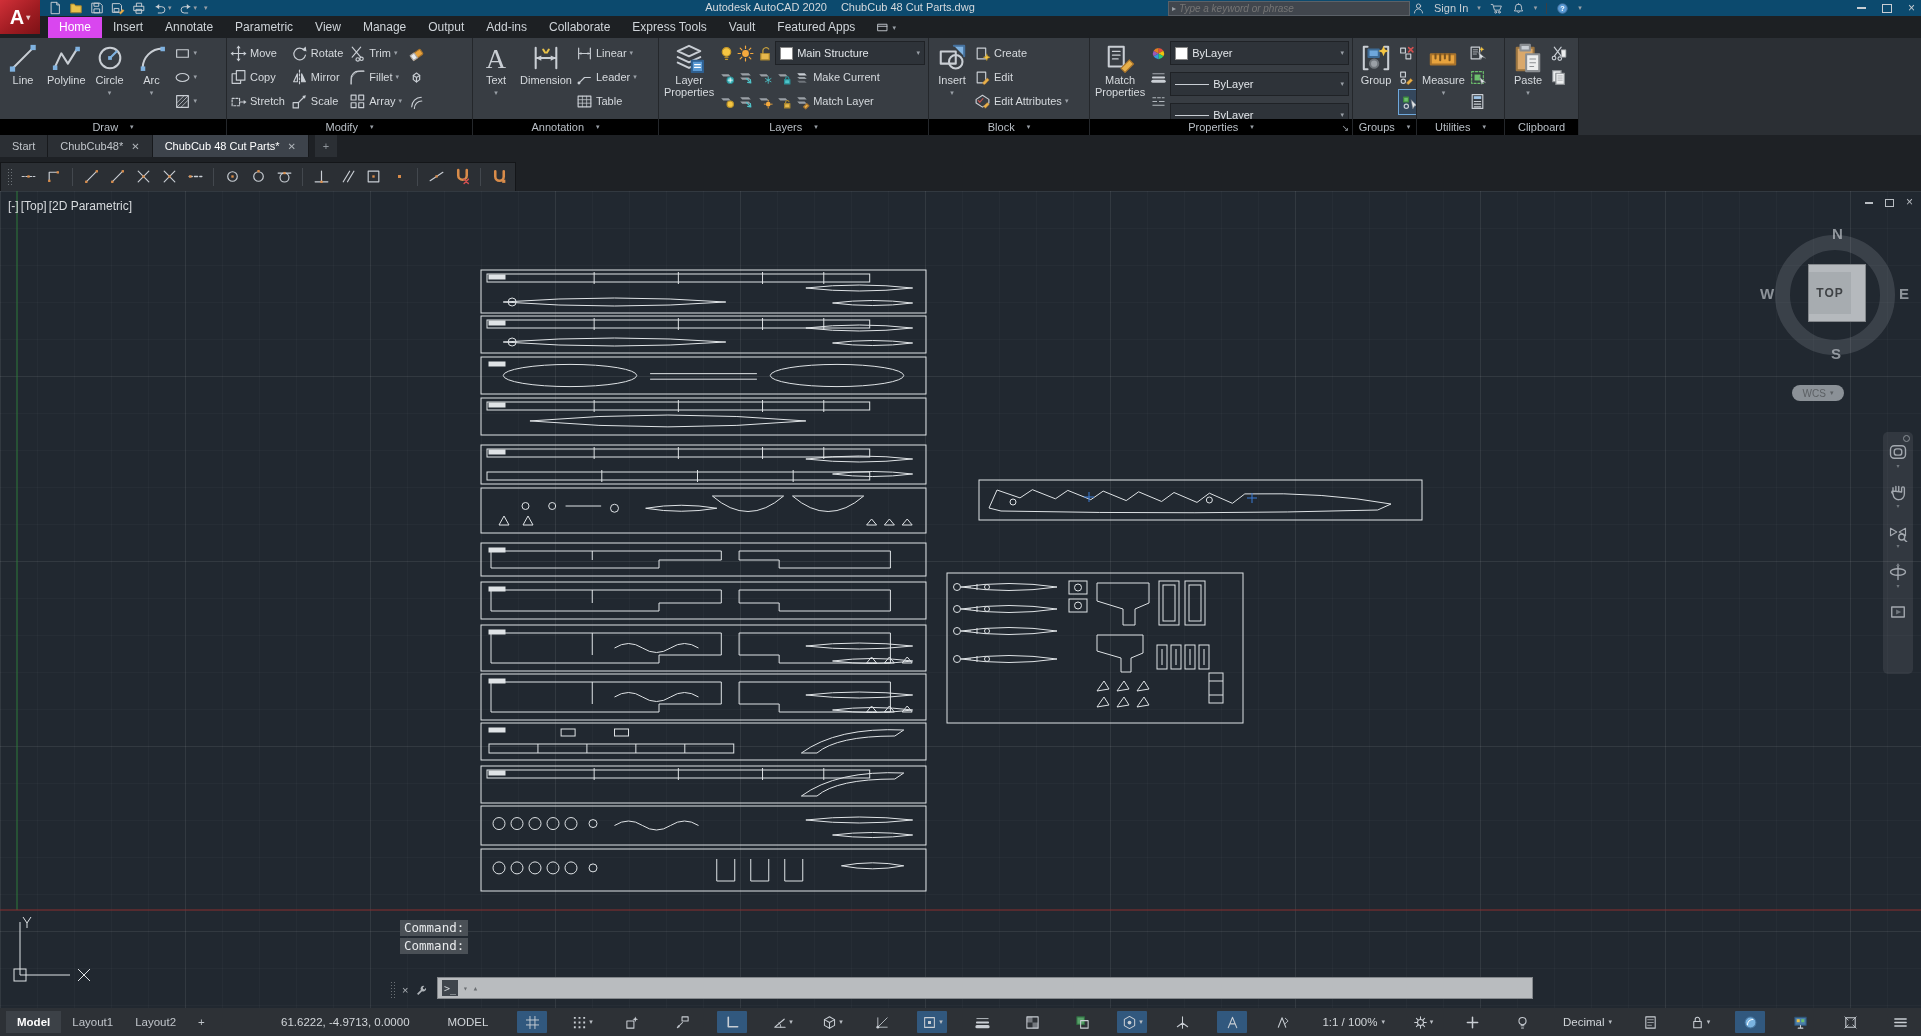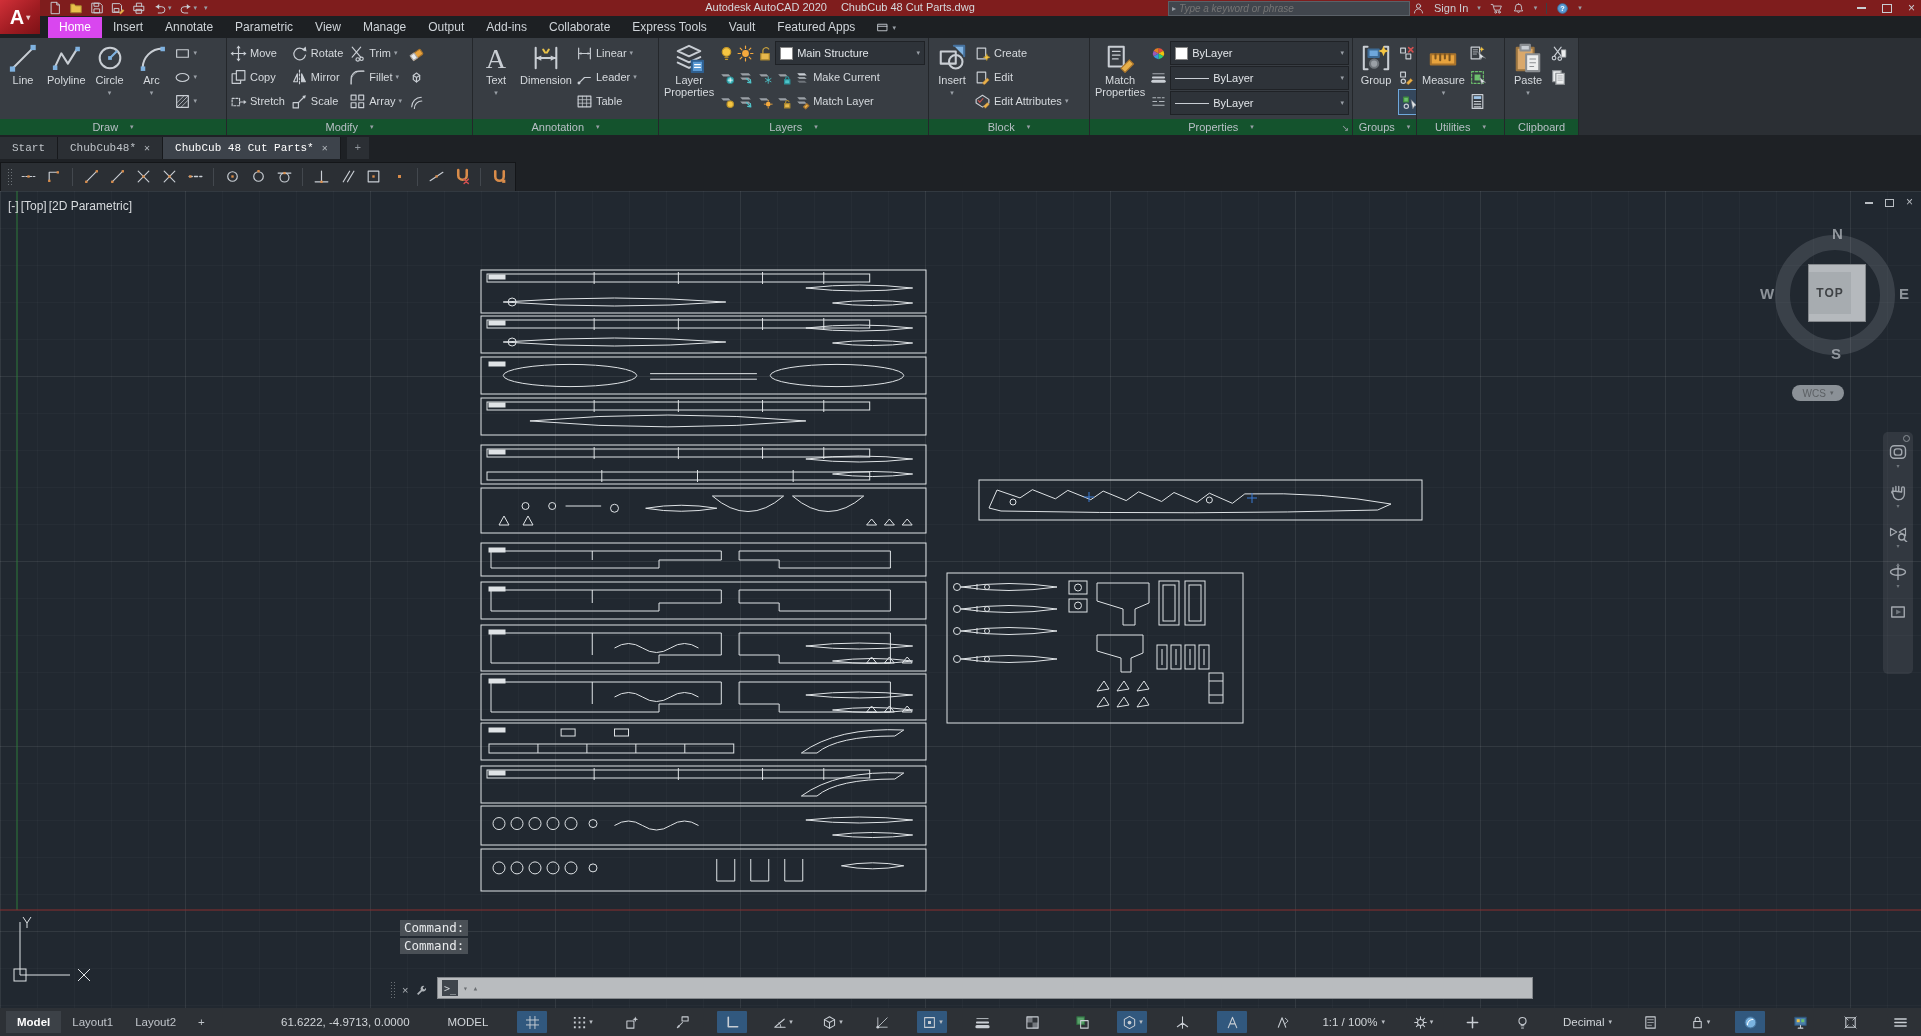--- a/index.html
+++ b/index.html
@@ -1,19 +1,19 @@
 <!DOCTYPE html>
 <html><head>
 <meta charset="utf-8">
 <style>
   html,body{margin:0;padding:0;background:#000;}
   #app{position:relative;width:1921px;height:1036px;background:#2a2e33;overflow:hidden;
        font-family:"Liberation Sans",sans-serif;-webkit-font-smoothing:antialiased;}
   
-  .titlebar{position:absolute;top:0;left:0;right:0;height:16px;background:#7f1d1d;color:#c9ced3;font-size:11px;}
+  .titlebar{position:absolute;top:0;left:0;right:0;height:16px;background:#0c4a6e;color:#c9ced3;font-size:11px;}
   .appbtn{position:absolute;left:0;top:0;width:40px;height:34px;z-index:6;
           background:linear-gradient(140deg,#d03038 0%,#a01c22 55%,#7d1216 100%);
           display:flex;align-items:center;justify-content:center;color:#fff;font-size:20px;font-weight:bold;}
   .appbtn .dd{font-size:8px;color:#e8caca;margin-left:2px;}
   .qat{position:absolute;left:48px;top:1px;height:14px;display:flex;align-items:center;gap:7px;}
   .qat .qbtn{display:flex;align-items:center;gap:1px;}
   .titletext{position:absolute;left:560px;width:560px;top:1px;text-align:center;color:#d4d8dc;white-space:nowrap;}
   .titletext .doc{margin-left:14px;}
   .search{position:absolute;left:1168px;top:1px;width:234px;height:13px;background:#41464d;border:1px solid #5b6168;
           display:flex;align-items:center;padding:0 3px;gap:3px;}
@@ -31,41 +31,41 @@
   .tabrow{position:absolute;top:16px;left:0;right:0;height:22px;background:#1d2023;display:flex;align-items:flex-end;
           padding-left:48px;font-size:12px;color:#cfd4d9;}
   .rtab{padding:3px 11px 4px 11px;}
   .rtab.active{background:#d946ef;color:#fff;}
   .ribopt{display:flex;align-items:center;gap:3px;margin-left:10px;padding-bottom:4px;}
   
   .ribbon{position:absolute;top:38px;left:0;right:0;height:97px;background:#383d43;display:flex;}
   .ribbon-fill{flex:1;background:#2b2f34;}
   .panel{position:relative;height:97px;border-right:1px solid #24272b;display:flex;flex-direction:column;background:#383d43;box-sizing:border-box;}
   .pbody{flex:1;display:flex;align-items:flex-start;padding:3px 3px 0 3px;gap:2px;overflow:hidden;}
-  .pcap{height:16px;font-size:11px;color:#b9bfc6;display:flex;align-items:center;justify-content:center;gap:12px;background:#14532d;white-space:nowrap;}
+  .pcap{height:16px;font-size:11px;color:#b9bfc6;display:flex;align-items:center;justify-content:center;gap:12px;background:#000000;white-space:nowrap;}
   .pcap .dd{font-size:7px;color:#9aa0a7;}
   .pcap .launch{position:absolute;right:3px;bottom:2px;font-size:9px;color:#9aa0a7;}
   .bigbtn{display:flex;flex-direction:column;align-items:center;min-width:36px;padding:1px 2px;
           font-size:11px;color:#d6dade;line-height:12px;text-align:center;}
   .bigbtn .bicon{height:32px;display:flex;align-items:center;}
   .bigbtn .dd{font-size:7px;color:#9aa0a7;margin-top:1px;}
   .sbtn{display:flex;align-items:center;gap:3px;height:24px;font-size:11px;color:#d6dade;white-space:nowrap;}
   .sbtn .dd{font-size:7px;color:#9aa0a7;}
   .scol{display:flex;flex-direction:column;justify-content:flex-start;}
   .grid3{display:flex;gap:6px;}
   .gcol{display:flex;flex-direction:column;}
   .iconbtn{height:24px;display:flex;align-items:center;justify-content:center;padding:0 2px;}
   .iconbtn.hl{border:1px solid #6fa8dc;background:#34475c;}
   .ldrop{display:flex;align-items:center;gap:4px;height:22px;background:#2e3339;border:1px solid #1f2226;
          padding:0 4px;font-size:11px;color:#e2e6ea;}
   .ldrop .sw{width:11px;height:11px;background:#fff;border:1px solid #888;}
   .ldrop .cap{margin-left:auto;font-size:7px;color:#9aa0a7;}
   .ldrop .ln{flex:0 0 34px;height:1px;background:#c9ced4;}
   
-  .filetabs{position:absolute;top:135px;left:0;right:0;height:26px;background:#1e2125;display:flex;align-items:center;font-size:11px;color:#c0c5ca;font-family:Liberation Mono, monospace;}
+  .filetabs{position:absolute;top:135px;left:0;right:0;height:26px;background:#1e2125;display:flex;align-items:flex-start;font-size:11px;color:#c0c5ca;}
   .ftab{display:flex;align-items:center;gap:8px;height:22px;padding:0 12px;background:#2b2f34;border-right:1px solid #17191c;}
   .ftab.active{background:#3d434b;color:#fff;}
   .ftab .x{color:#aeb3b8;font-size:10px;}
   .ftab-plus{width:22px;height:22px;display:flex;align-items:center;justify-content:center;background:#2b2f34;margin-left:6px;color:#8f959b;}
   
   .snapbar{position:absolute;top:161px;left:0;right:0;height:30px;background:#1e2125;display:flex;align-items:center;}
   .snapchip{height:28px;margin-top:1px;background:#2b2f34;border:1px solid #141619;display:flex;align-items:center;padding:0 6px;gap:6px;}
   .grip{width:5px;height:18px;background-image:radial-gradient(#6c7277 1px,transparent 1px);background-size:3px 3px;}
   .snapsep{width:1px;height:18px;background:#43484e;margin:0 2px;}
   .snico{width:20px;height:20px;display:flex;align-items:center;justify-content:center;}
@@ -725,21 +725,21 @@
                 <path d="M2,8h12" stroke-width="2"></path>
                 <path d="M2,12h12" stroke-width="3.4"></path>
               </svg>
             </span>
             <span class="iconbtn">
               <svg class="ic" width="15" height="15" viewBox="0 0 16 16">
                 <path d="M2,4h3m2,0h3m2,0h2M2,8h4m3,0h5M2,12h12" stroke-width=".9"></path>
               </svg>
             </span>
           </div>
-          <div class="gcol" style="flex: 1 1 0%; gap: 1px;">
+          <div class="gcol" style="flex: 1 1 0%; gap: 7px;">
             <div class="ldrop">
               <span class="sw"></span>
               <span>ByLayer</span>
               <span class="cap">▾</span>
             </div>
             <div class="ldrop">
               <span class="ln"></span>
               <span>ByLayer</span>
               <span class="cap">▾</span>
             </div>

